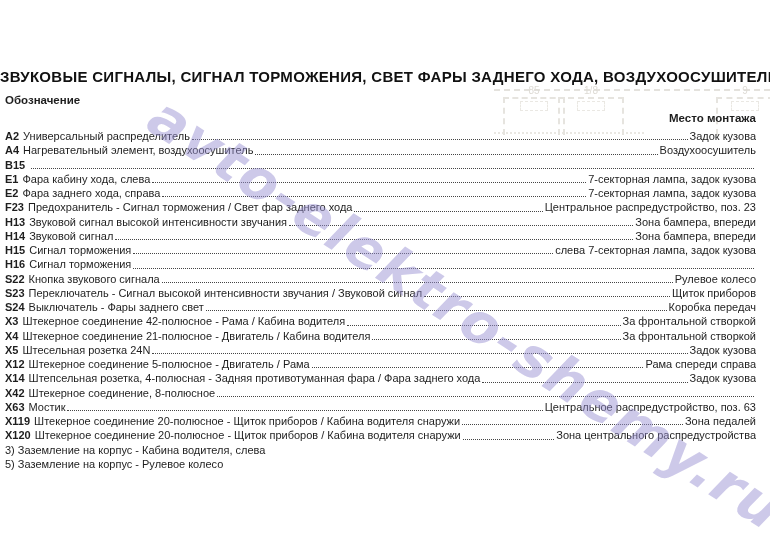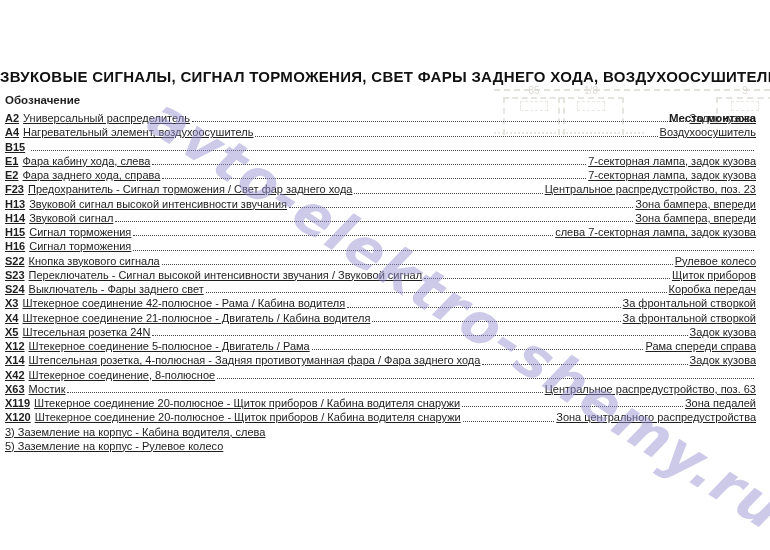--- a/index.html
+++ b/index.html
@@ -20,21 +20,21 @@
   }
   .left-header {
     position:absolute; top:94px; left:5px;
     font-size:11.5px; font-weight:bold;
   }
   .right-header {
     position:absolute; top:104px; right:14px;
     font-size:11.5px; font-weight:bold;margin-top:8px;
   }
   .rows {
-    position:absolute; top:111px; left:5px; right:14px;text-decoration:underline;
+    position:absolute; top:129px; left:5px; right:14px;
   }
   .row {
     display:flex; align-items:baseline;
     height:14.25px; line-height:14.25px;
     font-size:11px; white-space:nowrap; overflow:hidden;
   }
   .row .code { font-weight:bold; margin-right:4px; }
   .row .leader {
     flex:1 1 auto; min-width:8px;
     border-bottom:1.5px dotted #454545;

